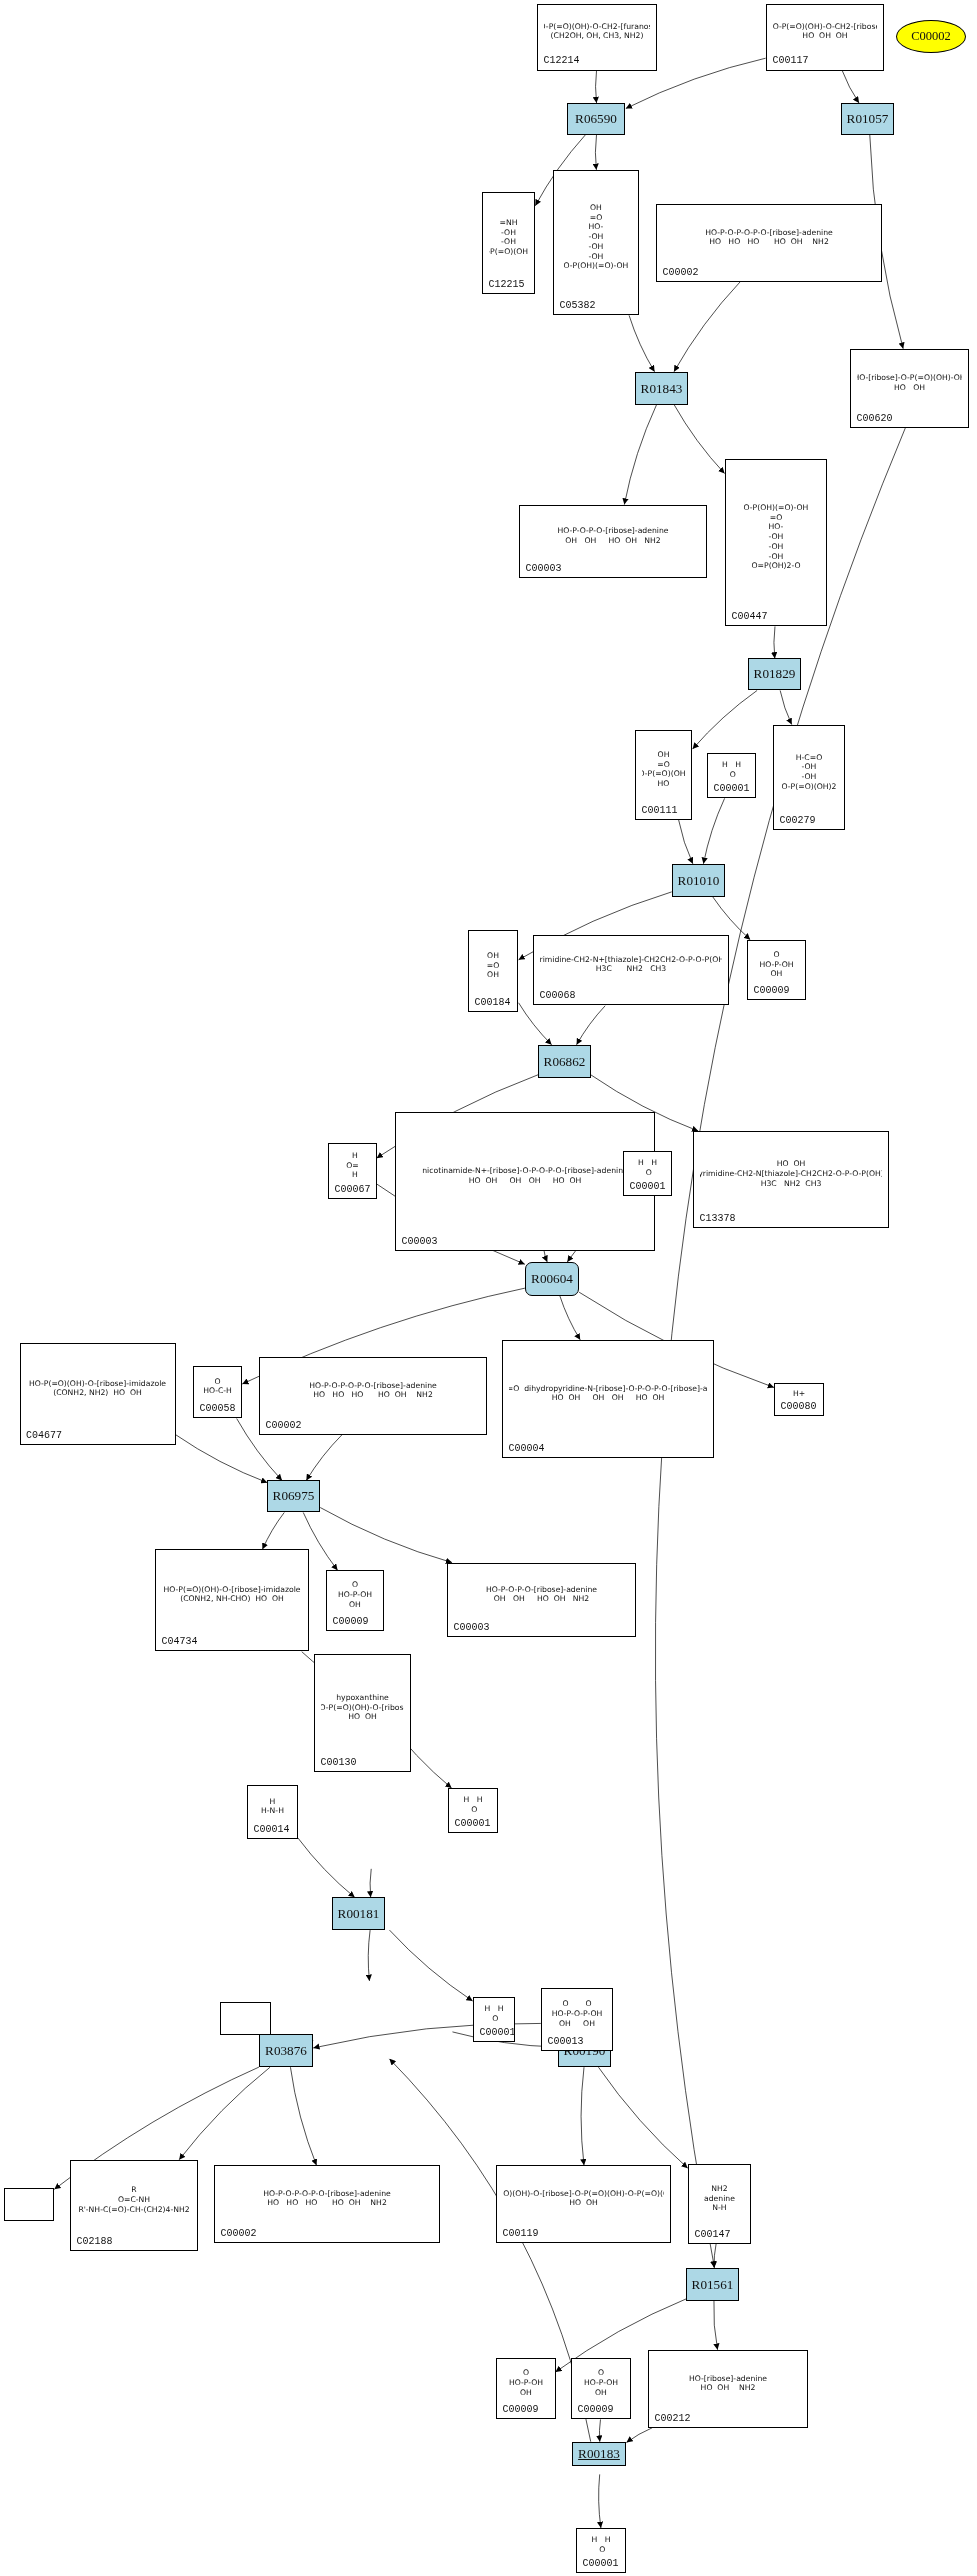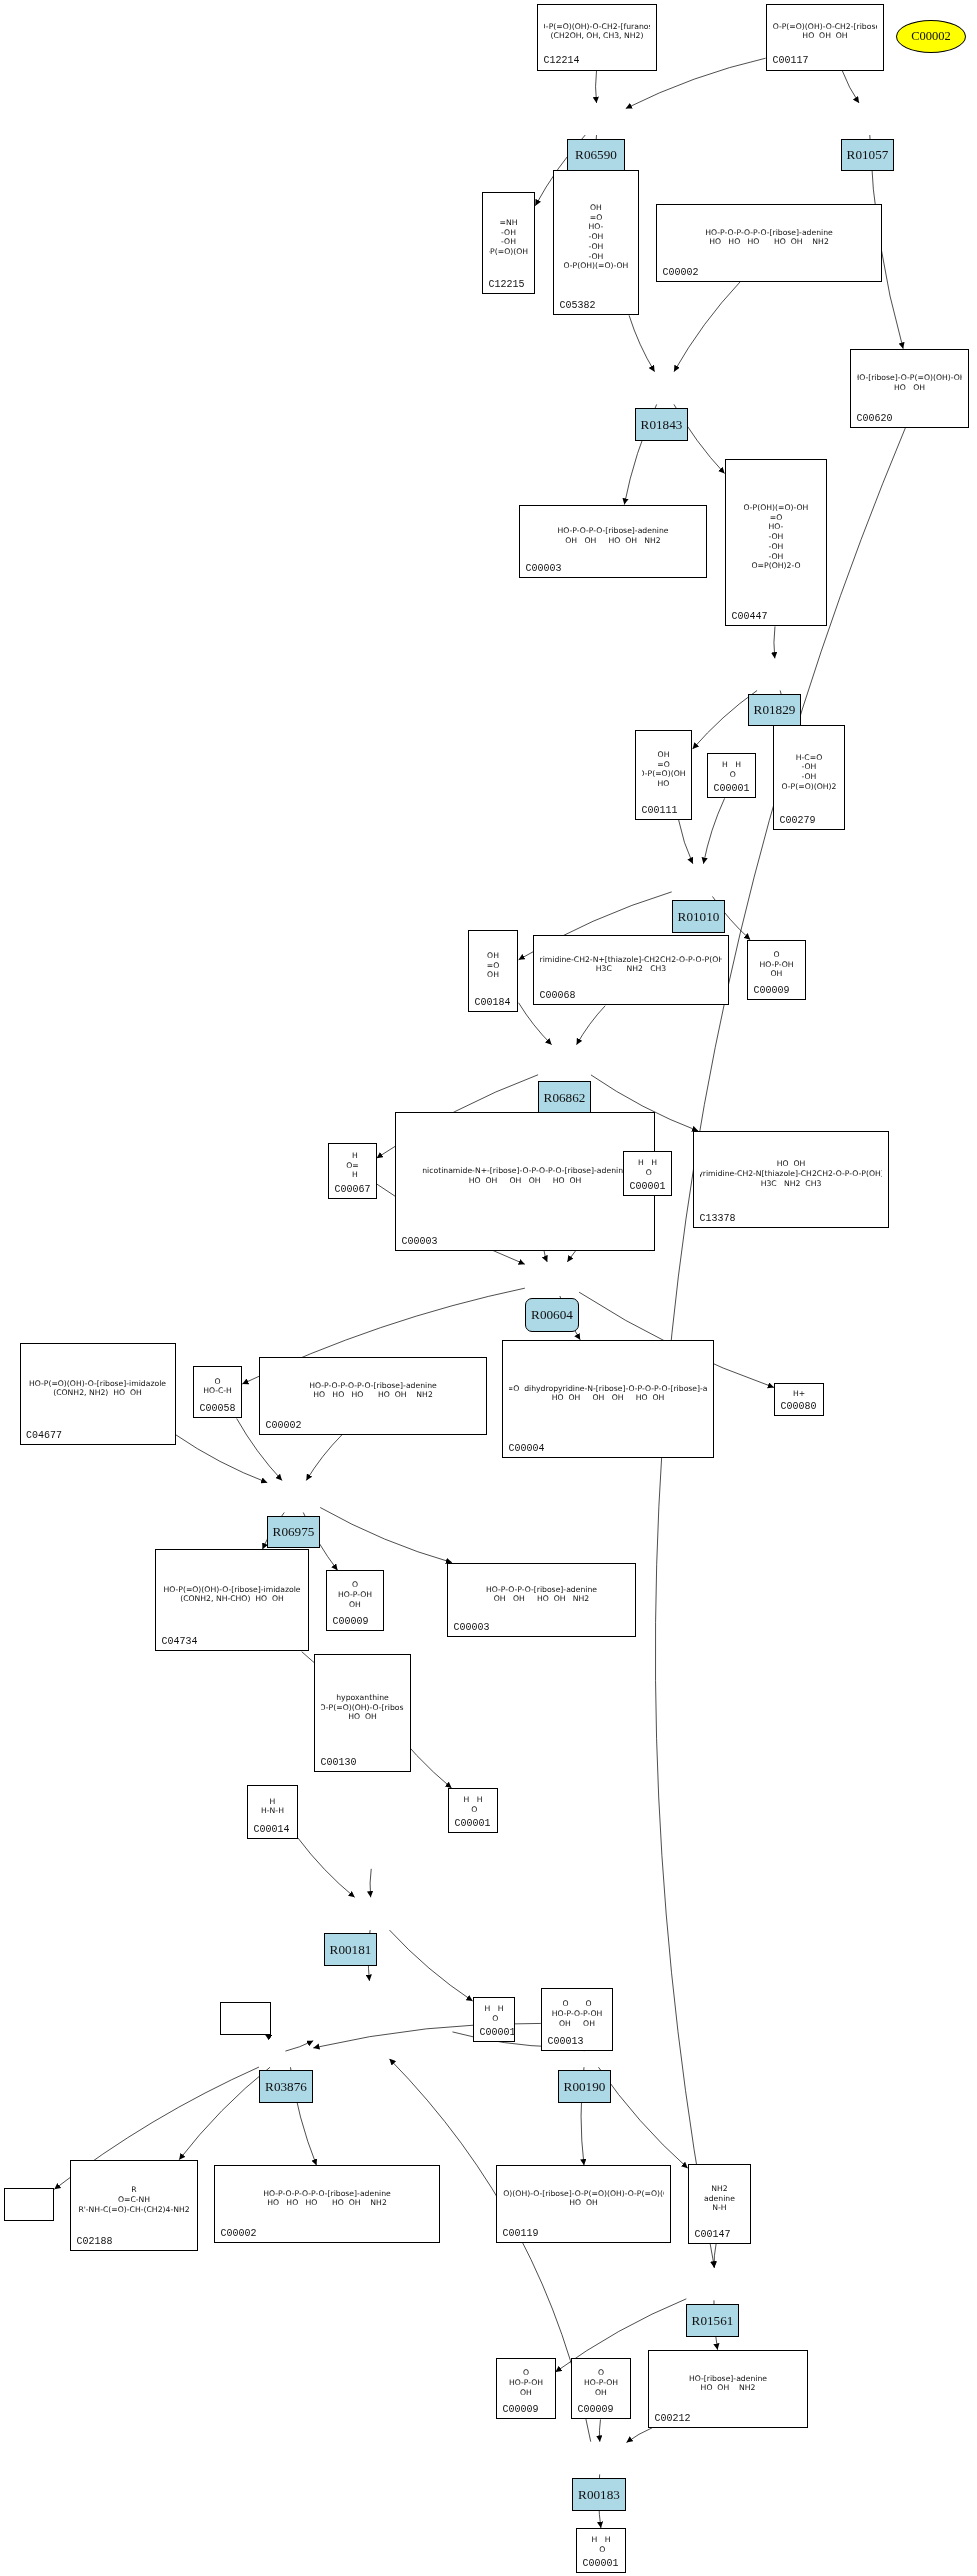--- a/index.html
+++ b/index.html
@@ -1,20 +1,20 @@
 <!DOCTYPE html>
 <html style="font-size:11px"><head>
 <meta charset="utf-8">
 <style>
   html, body { margin: 0; padding: 0; background: #ffffff; }
   body { width: 978px; height: 2576px; position: relative; overflow: hidden; font-family: "Liberation Sans", sans-serif; }
   #graph-canvas { position: absolute; left: 0; top: 0; width: 978px; height: 2576px; }
   #edges { position: absolute; left: 0; top: 0; }
   .node { position: absolute; box-sizing: border-box; }
-  .reaction { background: #add8e6; border: 1px solid #000; display: flex; align-items: center; justify-content: center; font-family: "Liberation Serif", serif; font-size: 13.2px; color: #111; cursor: pointer; margin-top: 36px; }
+  .reaction { background: #add8e6; border: 1px solid #000; display: flex; align-items: center; justify-content: center; font-family: "Liberation Serif", serif; font-size: 13.2px; color: #111; cursor: pointer; }
   .compound { background: #fff; border: 1px solid #000; cursor: pointer; }
   .compound .struct { position: absolute; left: 5.6px; right: 5.6px; top: 4.2px; bottom: 15.3px; display: flex; align-items: center; justify-content: center; text-align: center; font-family: "DejaVu Sans", sans-serif; font-size: 7.7px; line-height: 9.7px; color: #111; white-space: pre; overflow: hidden; }
   .compound .cid { position: absolute; left: 5.6px; bottom: 3.5px; font-family: Liberation Mono, monospace; font-size: 10px; color: #111; }
   .ellipse { background: #ffff00; border: 1px solid #000; border-radius: 50%; display: flex; align-items: center; justify-content: center; font-family: "Liberation Serif", serif; font-size: 12.5px; color: #111; cursor: pointer; }
 </style>
 </head>
 <body>
 
 <div id="graph-canvas">
   <svg id="edges" width="978" height="2576" viewBox="0 0 1405 3701">
@@ -107,33 +107,33 @@
     </div>
   <div class="node reaction" style="left:525px;top:1262px;width:54px;height:34px;border-radius:7px;">
       <span>R00604</span>
     </div>
   <div class="node reaction" style="left:267px;top:1480px;width:53px;height:32px;">
       <span>R06975</span>
     </div>
   <div class="node reaction" style="left:344px;top:1686px;width:53px;height:33px;">
       <span>R01127</span>
     </div>
-  <div class="node reaction" style="left:324px;top:1897px;width:53px;height:33px;">
+  <div class="node reaction" style="left:332px;top:1897px;width:53px;height:33px;">
       <span>R00181</span>
     </div>
   <div class="node reaction" style="left:259px;top:2034px;width:54px;height:33px;">
       <span>R03876</span>
     </div>
   <div class="node reaction" style="left:558px;top:2034px;width:53px;height:33px;">
       <span>R00190</span>
     </div>
   <div class="node reaction" style="left:686px;top:2268px;width:53px;height:33px;">
       <span>R01561</span>
     </div>
-  <div class="node reaction" style="left:572px;top:2442px;width:54px;height:33px;">
+  <div class="node reaction" style="left:572px;top:2442px;width:54px;height:24px;text-decoration:underline;">
       <span>R00183</span>
     </div>
 
   <div class="node compound" style="left:537px;top:3.5px;width:120px;height:67px;">
       <div class="struct">HO-P(=O)(OH)-O-CH2-[furanose]
 (CH2OH, OH, CH3, NH2)</div>
       <div class="cid">C12214</div>
     </div>
   <div class="node compound" style="left:766px;top:3.5px;width:118px;height:67px;">
       <div class="struct">HO-P(=O)(OH)-O-CH2-[ribose]

